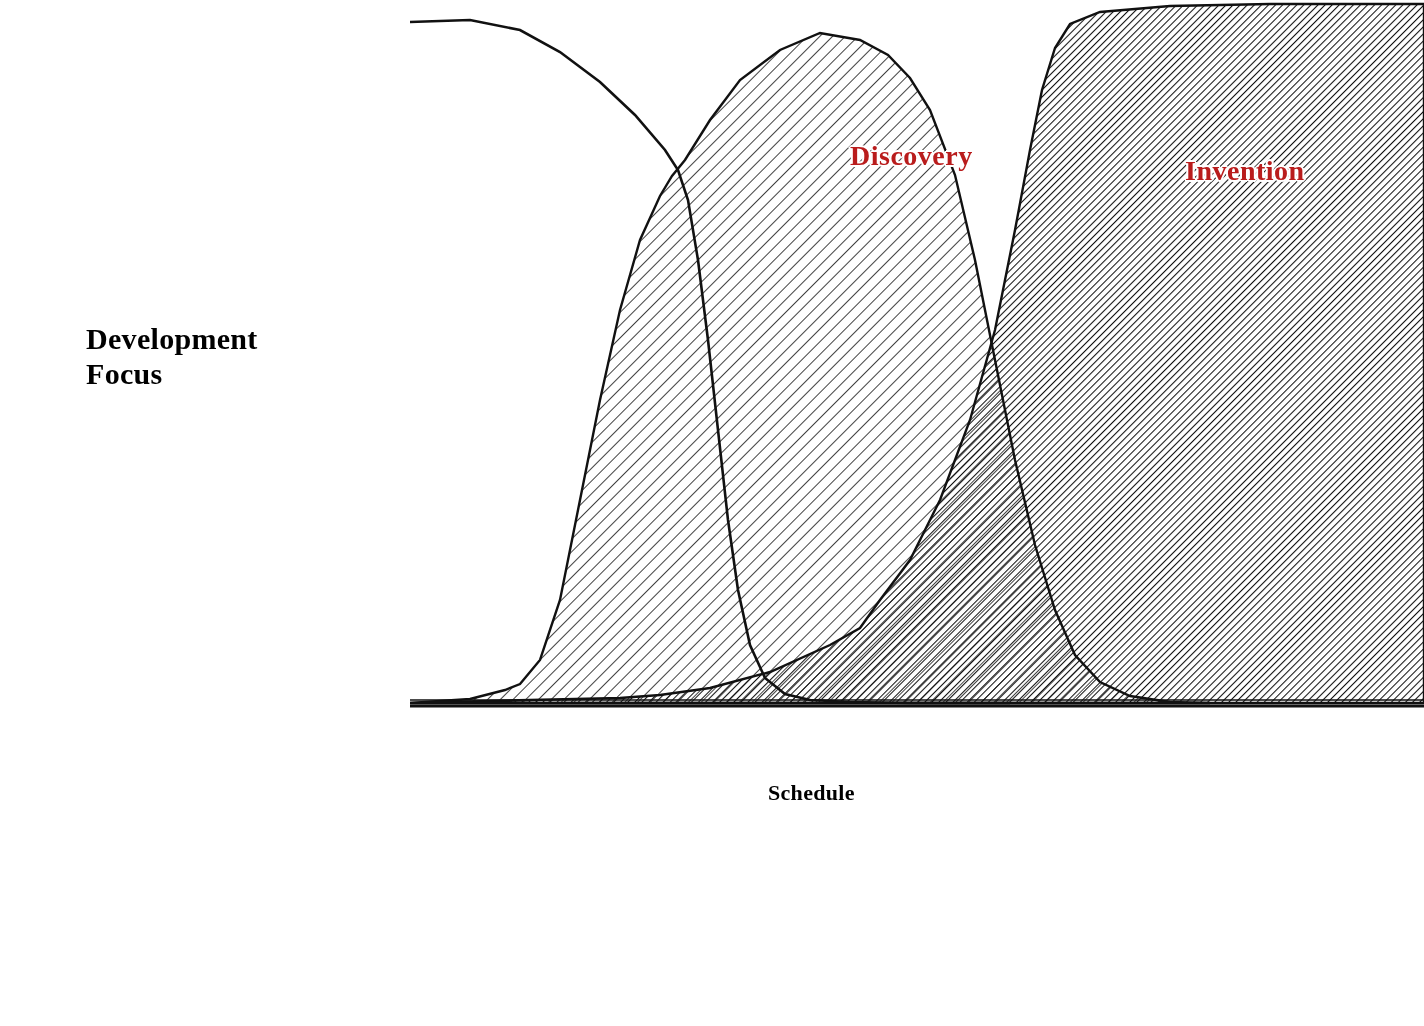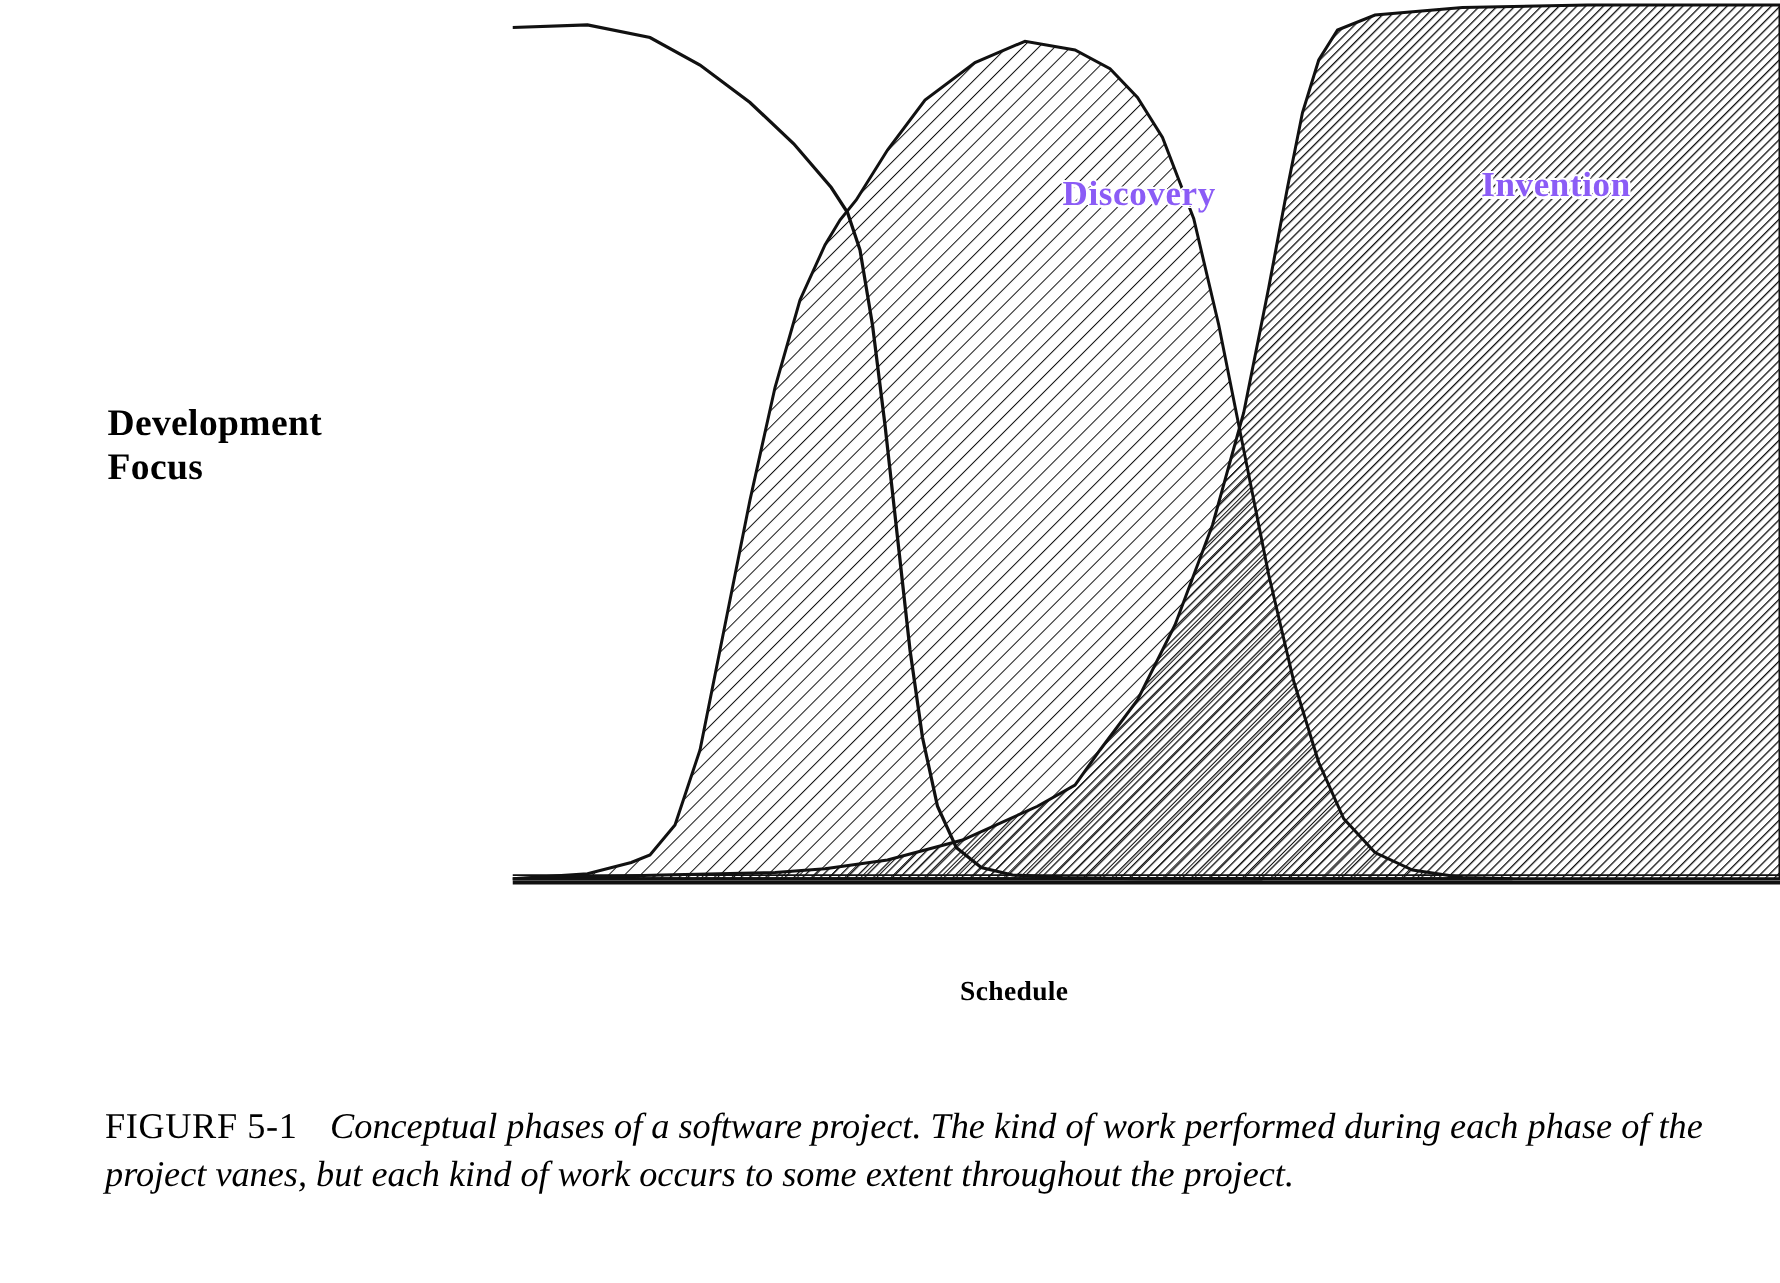--- a/index.html
+++ b/index.html
@@ -60,29 +60,29 @@
     display: block;
   }
 
   
   .phase-label {
     position: absolute;
     font-family: "Liberation Serif", serif;
     font-weight: bold;
     font-size: 28px;
     letter-spacing: 0.5px;
-    color: #8b5cf6;
+    color: #b91c1c;
     text-shadow:
        1px 0 0 #fff, -1px 0 0 #fff, 0 1px 0 #fff, 0 -1px 0 #fff,
        2px 0 0 #fff, -2px 0 0 #fff, 0 2px 0 #fff, 0 -2px 0 #fff,
        1px 1px 0 #fff, -1px -1px 0 #fff, 1px -1px 0 #fff, -1px 1px 0 #fff;
     white-space: nowrap;
   }
   #label-discovery { left: 440px; top: 140px; }
-  #label-invention { left: 775px; top: 133px; }
+  #label-invention { left: 775px; top: 155px; }
 
   
   #caption {
     position: absolute;
     left: 84px;
     top: 882px;
     width: 1280px;
     font-family: "Liberation Serif", serif;
     font-size: 29px;
     line-height: 1.33;
@@ -144,17 +144,14 @@
       </g>
     </svg>
 
     <div class="phase-label" id="label-discovery">Discovery</div>
     <div class="phase-label" id="label-invention">Invention</div>
 
   </div>
 
   <div id="x-axis-label">Schedule</div>
 
-  <div id="caption">
-    <span class="cap-head">FIGURF 5-1</span><span class="cap-gap"></span><span class="cap-body">Conceptual phases of a software project. The kind of work performed during each phase of the project vanes, but each kind of work occurs to some extent throughout the project.</span>
-  </div>
 
 </div>
 
 </body></html>

